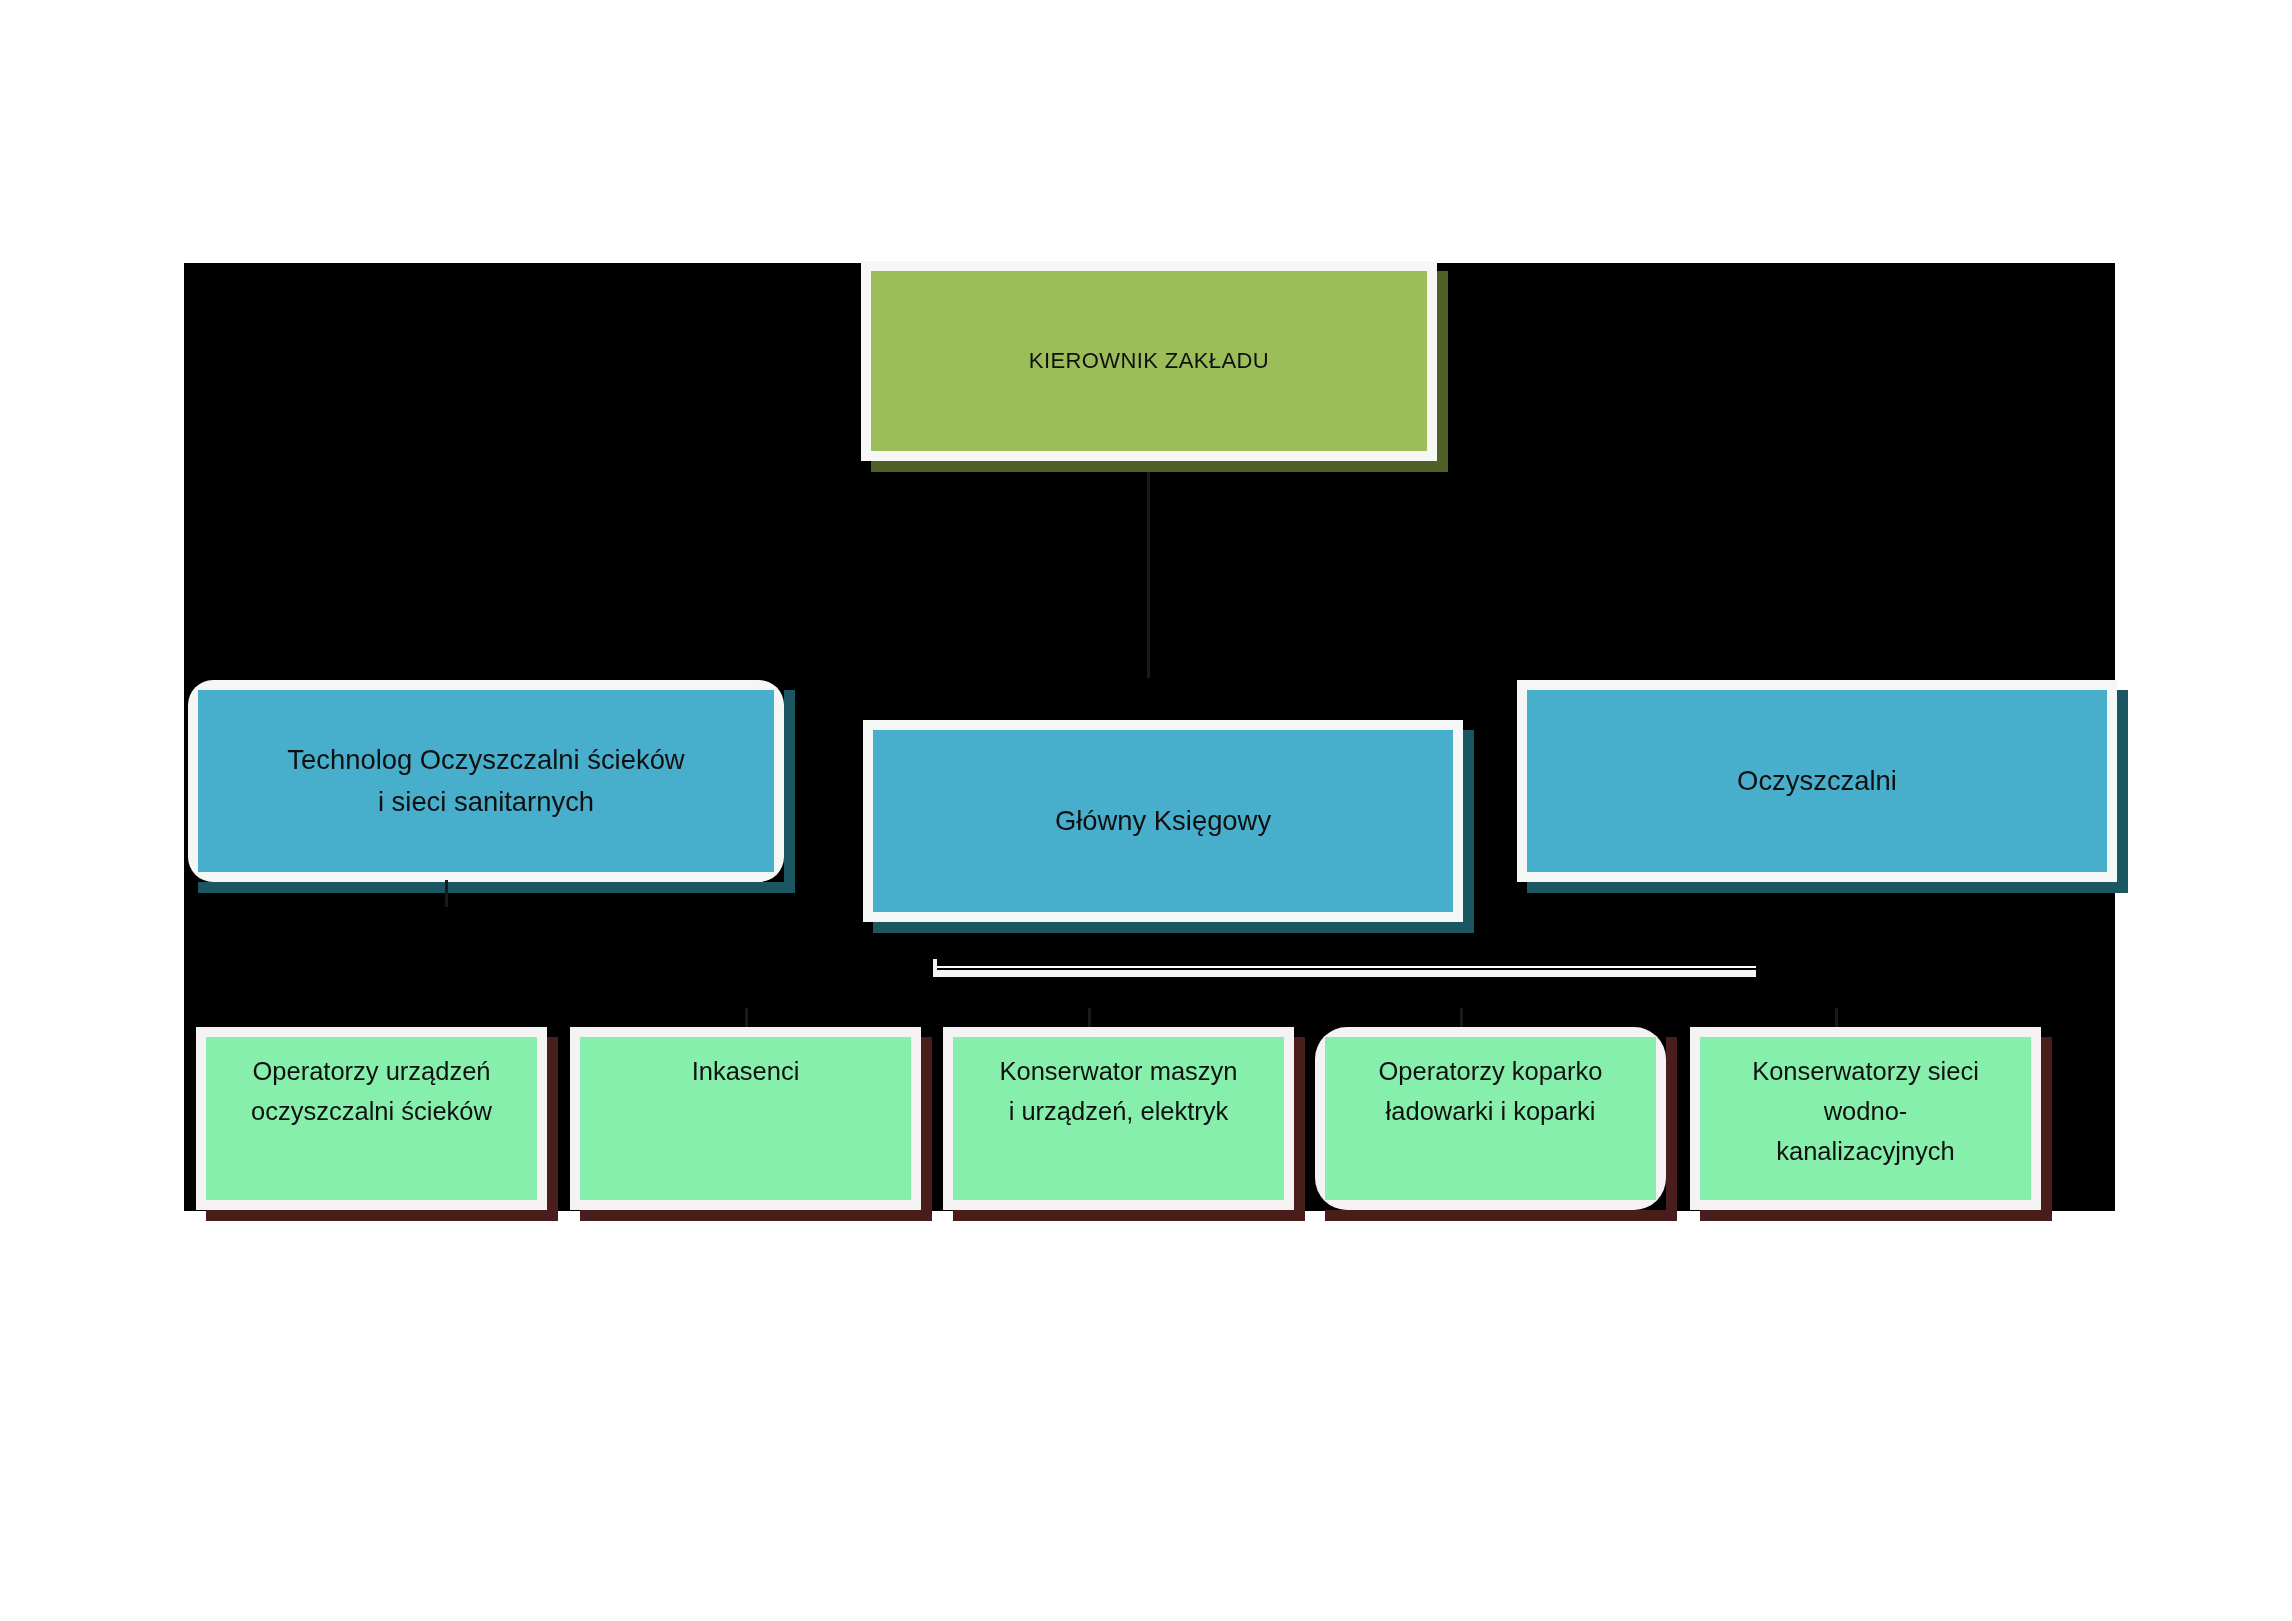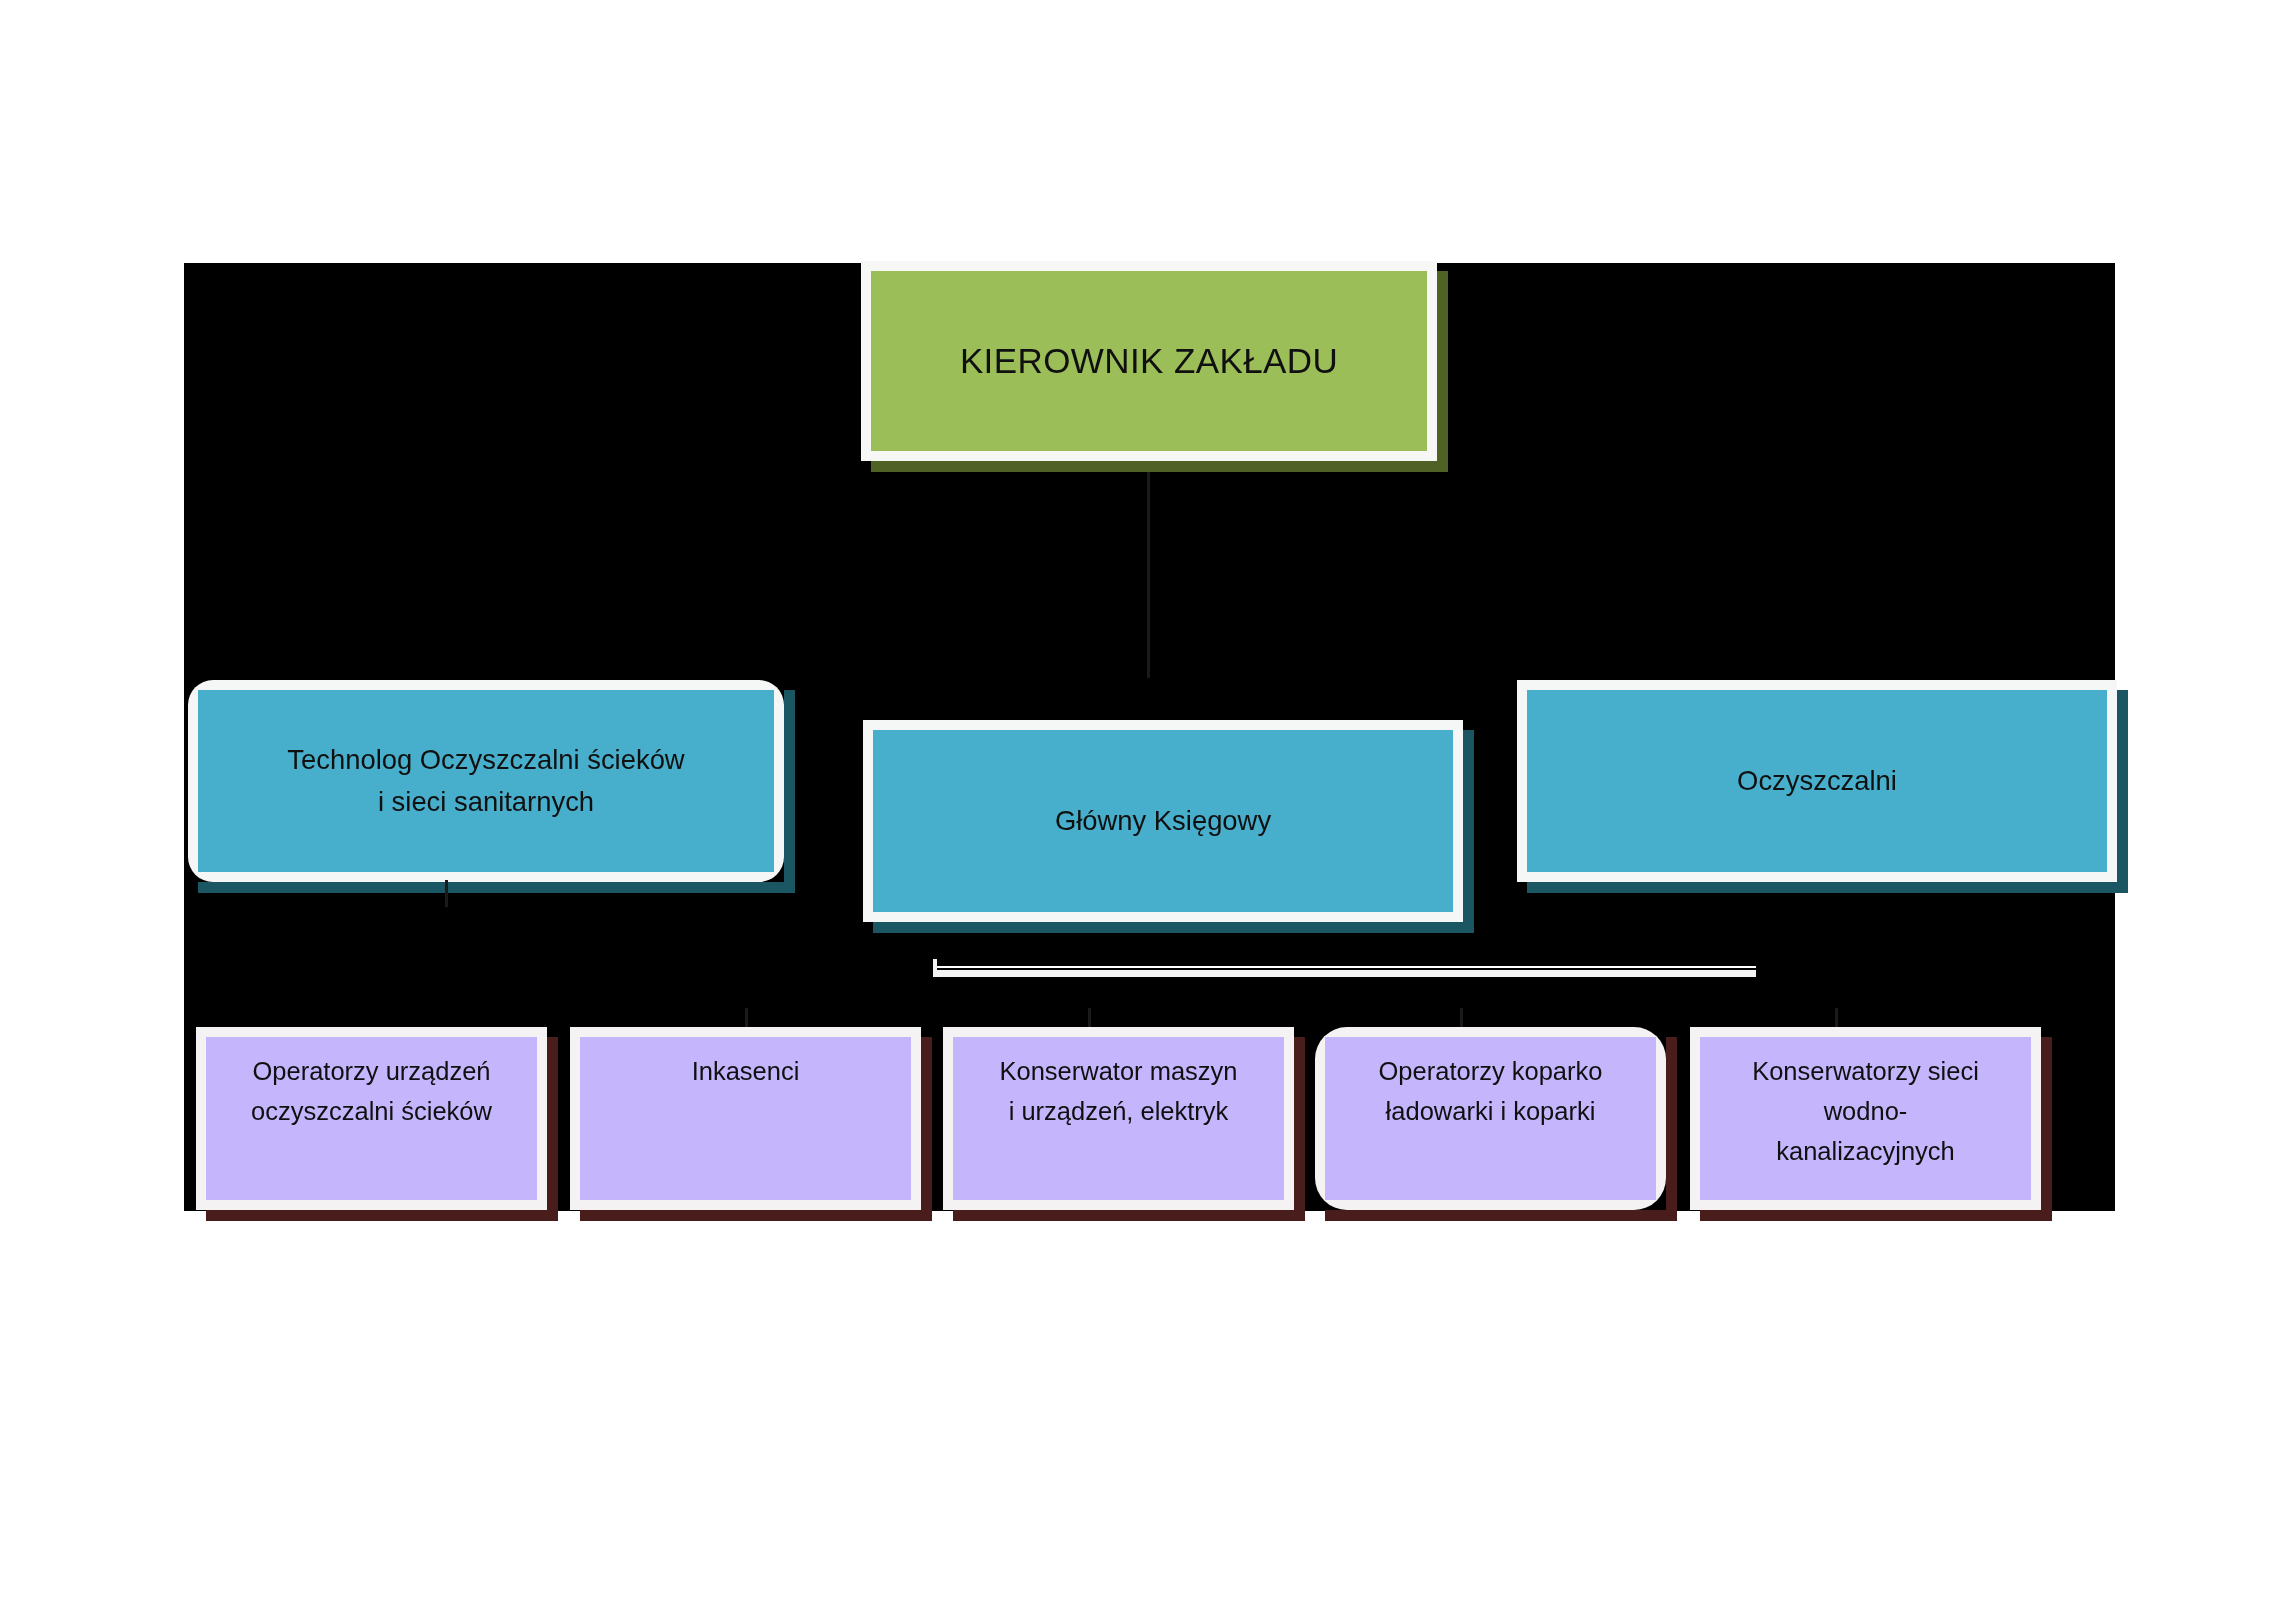--- a/index.html
+++ b/index.html
@@ -63,41 +63,41 @@
     right: -10.8px;
     top: 9.8px;
     width: 10.8px;
     bottom: -10.8px;
   }
 
   
   .node.green { background: #f7f7f5; }
   .node.green .fill {
     background: #9bbe58;
-    font-size: 35px;
+    font-size: 22px;
     letter-spacing: 0.4px;
     align-items: center;
   }
   .node.green .shadow,
   .node.green .shadow-side { background: #4f6124; }
 
   
   .node.blue { background: #f5f6f6; }
   .node.blue .fill {
     background: #47aecb;
     font-size: 27.4px;
     align-items: center;
   }
   .node.blue .shadow,
   .node.blue .shadow-side { background: #1b5663; }
 
   
   .node.red { background: #f4f2f2; }
   .node.red .fill {
-    background: #c4b5fd;
+    background: #86efac;
     font-size: 25.5px;
     align-items: flex-start;
     padding-top: 15.7px;
   }
   .node.red .shadow,
   .node.red .shadow-side { background: #4a1d1d; }
 
   
   .conn-v {
     position: absolute;

